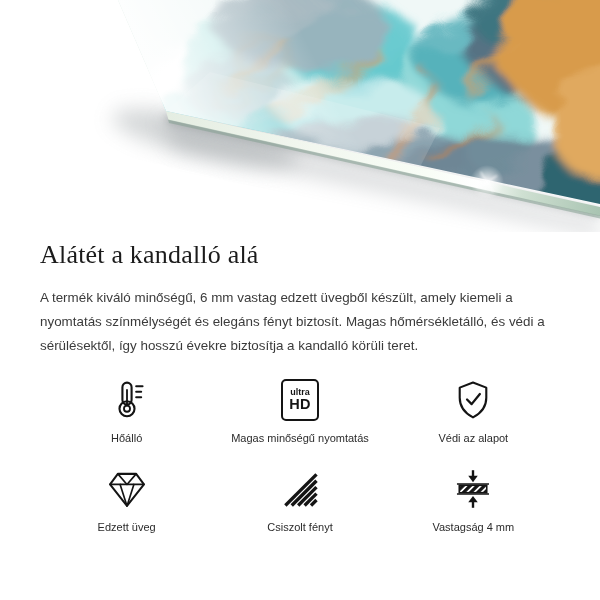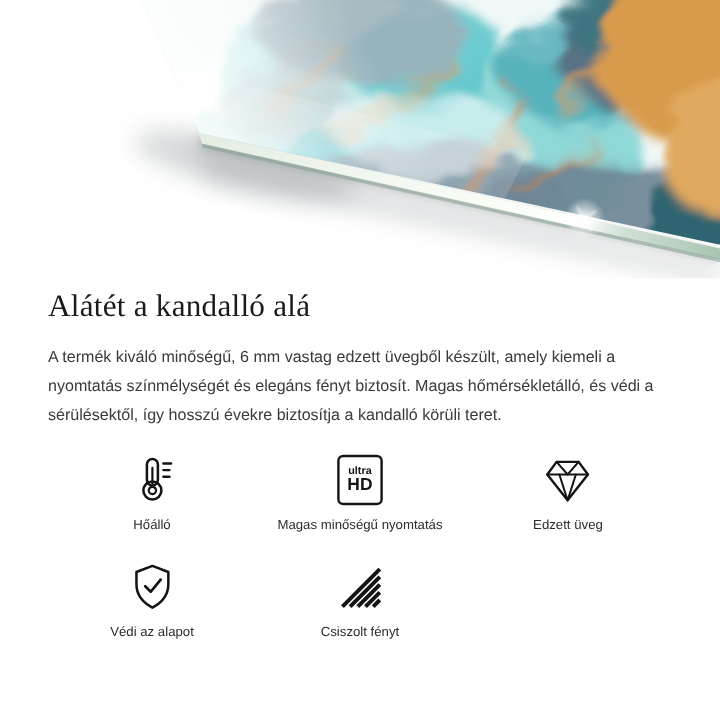--- a/index.html
+++ b/index.html
@@ -167,48 +167,67 @@
             <div class="uhd-top">ultra</div>
             <div class="uhd-bottom">HD</div>
           </div>
         </div>
         <div class="feature-label">Magas minőségű nyomtatás</div>
       </div>
 
       <div class="feature">
         <div class="icon-box">
           <svg width="44" height="44" viewBox="0 0 48 48" fill="none" stroke-linecap="round" stroke-linejoin="round">
+            <path d="M24 5 L38.5 10.5 V21.5 C38.5 31.5 32.5 38.5 24 43 C15.5 38.5 9.5 31.5 9.5 21.5 V10.5 Z" stroke-width="2.3"></path>
+            <path d="M17.5 23.5 L22.5 28.5 L31.5 17.5" stroke-width="2.5"></path>
+          </svg>
+        </div>
+        <div class="feature-label">Védi az alapot</div>
+      </div>
+
+      <div class="feature">
+        <div class="icon-box">
+          <svg width="44" height="44" viewBox="0 0 48 48" fill="none" stroke-linecap="round" stroke-linejoin="round">
             <path d="M5.5 19 L14 7.5 H34 L42.5 19 L24 42.5 Z" stroke-width="2.2"></path>
             <path d="M5.5 19 H42.5" stroke-width="1.8"></path>
             <path d="M14 7.5 L24 19 L34 7.5" stroke-width="1.8"></path>
             <path d="M16.5 19 L24 42.5 L31.5 19" stroke-width="1.8"></path>
           </svg>
         </div>
         <div class="feature-label">Edzett üveg</div>
-      </div>
-
-      <div class="feature">
-        <div class="icon-box">
-          <svg width="44" height="44" viewBox="0 0 48 48" fill="none" stroke-linecap="round" stroke-linejoin="round">
-            <path d="M24 5 L38.5 10.5 V21.5 C38.5 31.5 32.5 38.5 24 43 C15.5 38.5 9.5 31.5 9.5 21.5 V10.5 Z" stroke-width="2.3"></path>
-            <path d="M17.5 23.5 L22.5 28.5 L31.5 17.5" stroke-width="2.5"></path>
-          </svg>
-        </div>
-        <div class="feature-label">Védi az alapot</div>
       </div>
 
       <div class="feature">
         <div class="icon-box">
           <svg width="44" height="44" viewBox="0 0 48 48" fill="none" stroke-linecap="butt">
             <line x1="8" y1="42" x2="42" y2="8" stroke-width="3.6"></line>
             <line x1="15" y1="42" x2="42" y2="15" stroke-width="3.6"></line>
             <line x1="22" y1="42" x2="42" y2="22" stroke-width="3.6"></line>
             <line x1="29" y1="42" x2="42" y2="29" stroke-width="3.6"></line>
             <line x1="36" y1="42" x2="42" y2="36" stroke-width="3.6"></line>
           </svg>
         </div>
         <div class="feature-label">Csiszolt fényt</div>
       </div>
 
+      <div class="feature">
+        <div class="icon-box">
+          <svg width="44" height="44" viewBox="0 0 48 48" fill="none">
+            <defs>
+              <pattern id="hatch" width="5.5" height="5.5" patternTransform="rotate(45)" patternUnits="userSpaceOnUse">
+                <rect width="3" height="5.5" fill="#141414"></rect>
+              </pattern>
+            </defs>
+            <line x1="6.5" y1="18.5" x2="41.5" y2="18.5" stroke-width="1.6"></line>
+            <line x1="6.5" y1="29.5" x2="41.5" y2="29.5" stroke-width="1.6"></line>
+            <rect x="9" y="20" width="30" height="8" fill="url(#hatch)" stroke-width="1.7"></rect>
+            <line x1="24" y1="3.5" x2="24" y2="10.5" stroke-width="2.6"></line>
+            <polygon points="18.8,9.5 29.2,9.5 24,16.5" fill="#141414" stroke="none"></polygon>
+            <line x1="24" y1="44.5" x2="24" y2="37.5" stroke-width="2.6"></line>
+            <polygon points="18.8,38.5 29.2,38.5 24,31.5" fill="#141414" stroke="none"></polygon>
+          </svg>
+        </div>
+        <div class="feature-label">Vastagság 4 mm</div>
+      </div>
 
     </div>
   </div>
 </div>
 
 </body></html>

